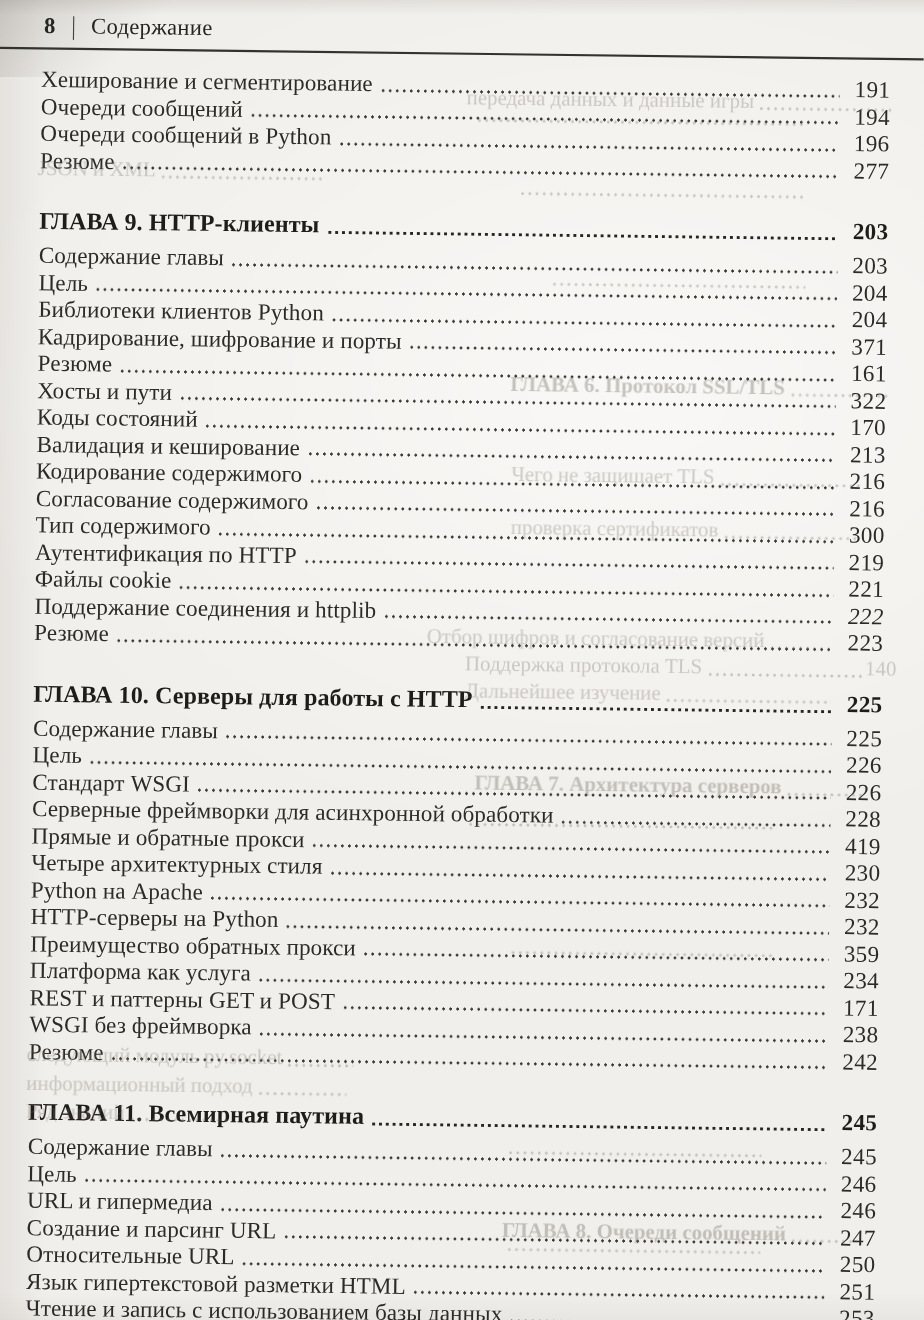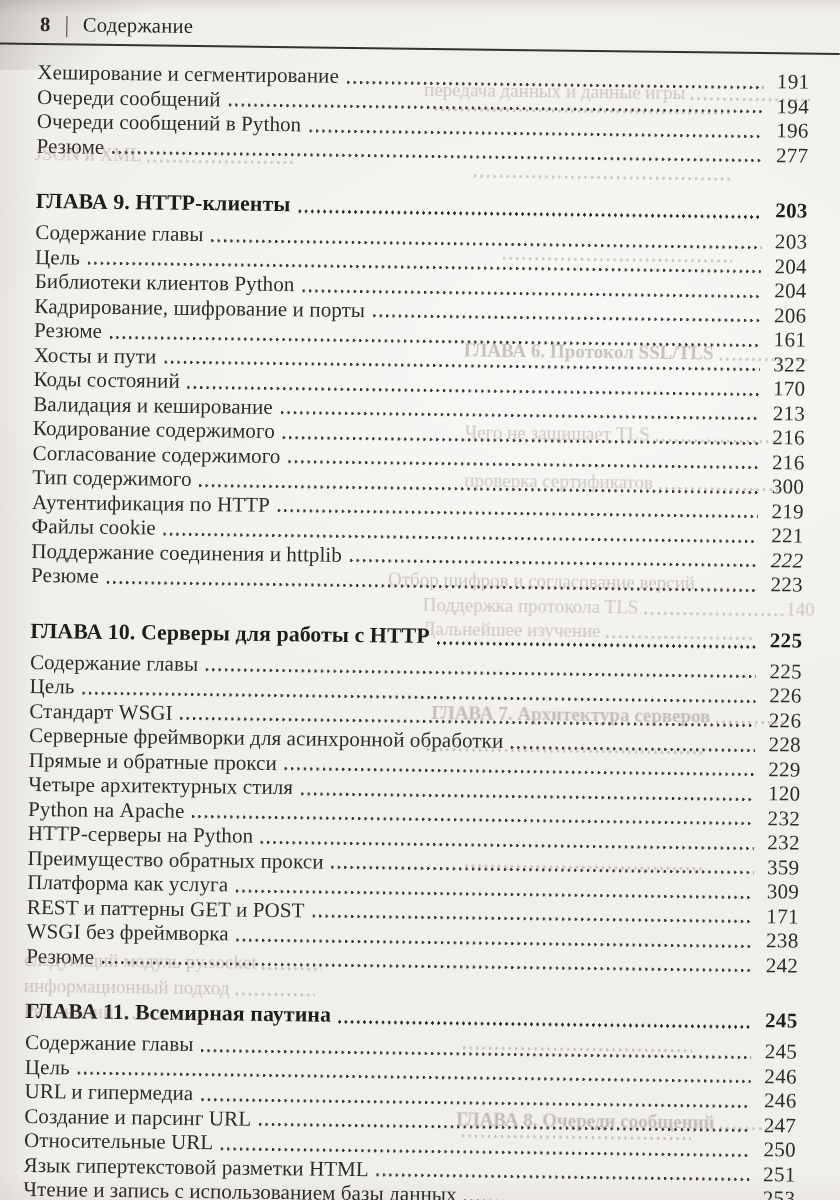--- a/index.html
+++ b/index.html
@@ -210,21 +210,21 @@
           <span class="p">204</span>
         </div>
         <div class="row">
           <span class="t">Библиотеки клиентов Python</span>
           <span class="dots"></span>
           <span class="p">204</span>
         </div>
         <div class="row">
           <span class="t">Кадрирование, шифрование и порты</span>
           <span class="dots"></span>
-          <span class="p">206</span>
+          <span class="p">371</span>
         </div>
         <div class="row">
           <span class="t">Резюме</span>
           <span class="dots"></span>
           <span class="p">161</span>
         </div>
         <div class="row">
           <span class="t">Хосты и пути</span>
           <span class="dots"></span>
           <span class="p">322</span>
@@ -297,46 +297,46 @@
           <span class="p">226</span>
         </div>
         <div class="row">
           <span class="t">Серверные фреймворки для асинхронной обработки</span>
           <span class="dots"></span>
           <span class="p">228</span>
         </div>
         <div class="row">
           <span class="t">Прямые и обратные прокси</span>
           <span class="dots"></span>
-          <span class="p">229</span>
+          <span class="p">419</span>
         </div>
         <div class="row">
           <span class="t">Четыре архитектурных стиля</span>
           <span class="dots"></span>
-          <span class="p">120</span>
+          <span class="p">230</span>
         </div>
         <div class="row">
           <span class="t">Python на Apache</span>
           <span class="dots"></span>
           <span class="p">232</span>
         </div>
         <div class="row">
           <span class="t">HTTP-серверы на Python</span>
           <span class="dots"></span>
           <span class="p">232</span>
         </div>
         <div class="row">
           <span class="t">Преимущество обратных прокси</span>
           <span class="dots"></span>
           <span class="p">359</span>
         </div>
         <div class="row">
           <span class="t">Платформа как услуга</span>
           <span class="dots"></span>
-          <span class="p">309</span>
+          <span class="p">234</span>
         </div>
         <div class="row">
           <span class="t">REST и паттерны GET и POST</span>
           <span class="dots"></span>
           <span class="p">171</span>
         </div>
         <div class="row">
           <span class="t">WSGI без фреймворка</span>
           <span class="dots"></span>
           <span class="p">238</span>

